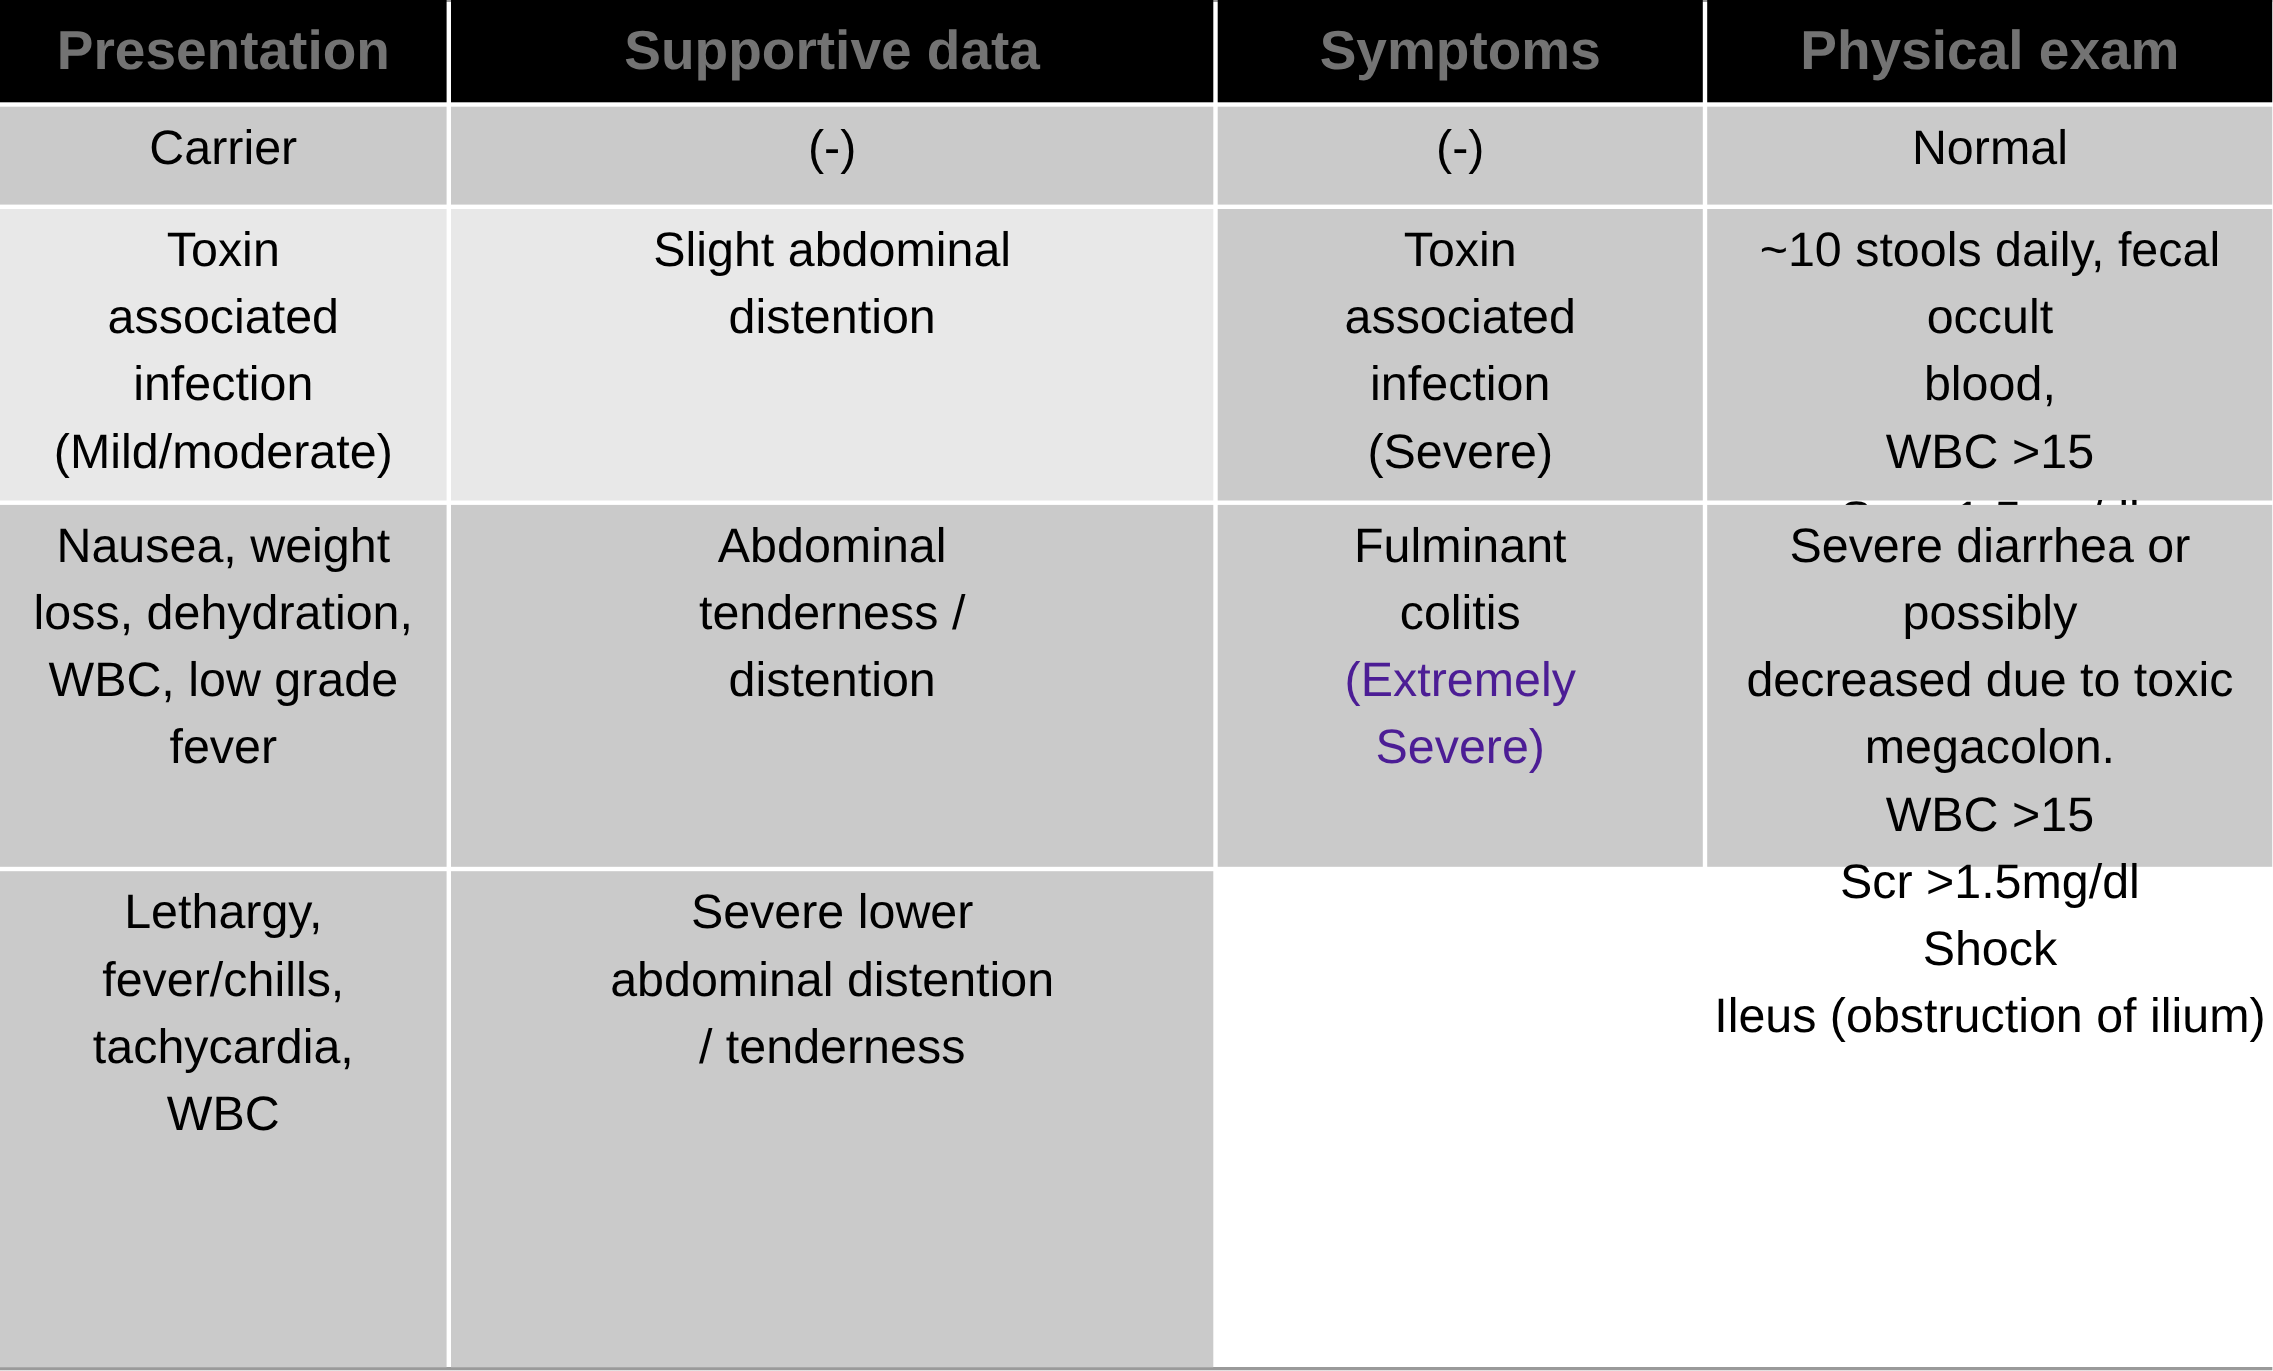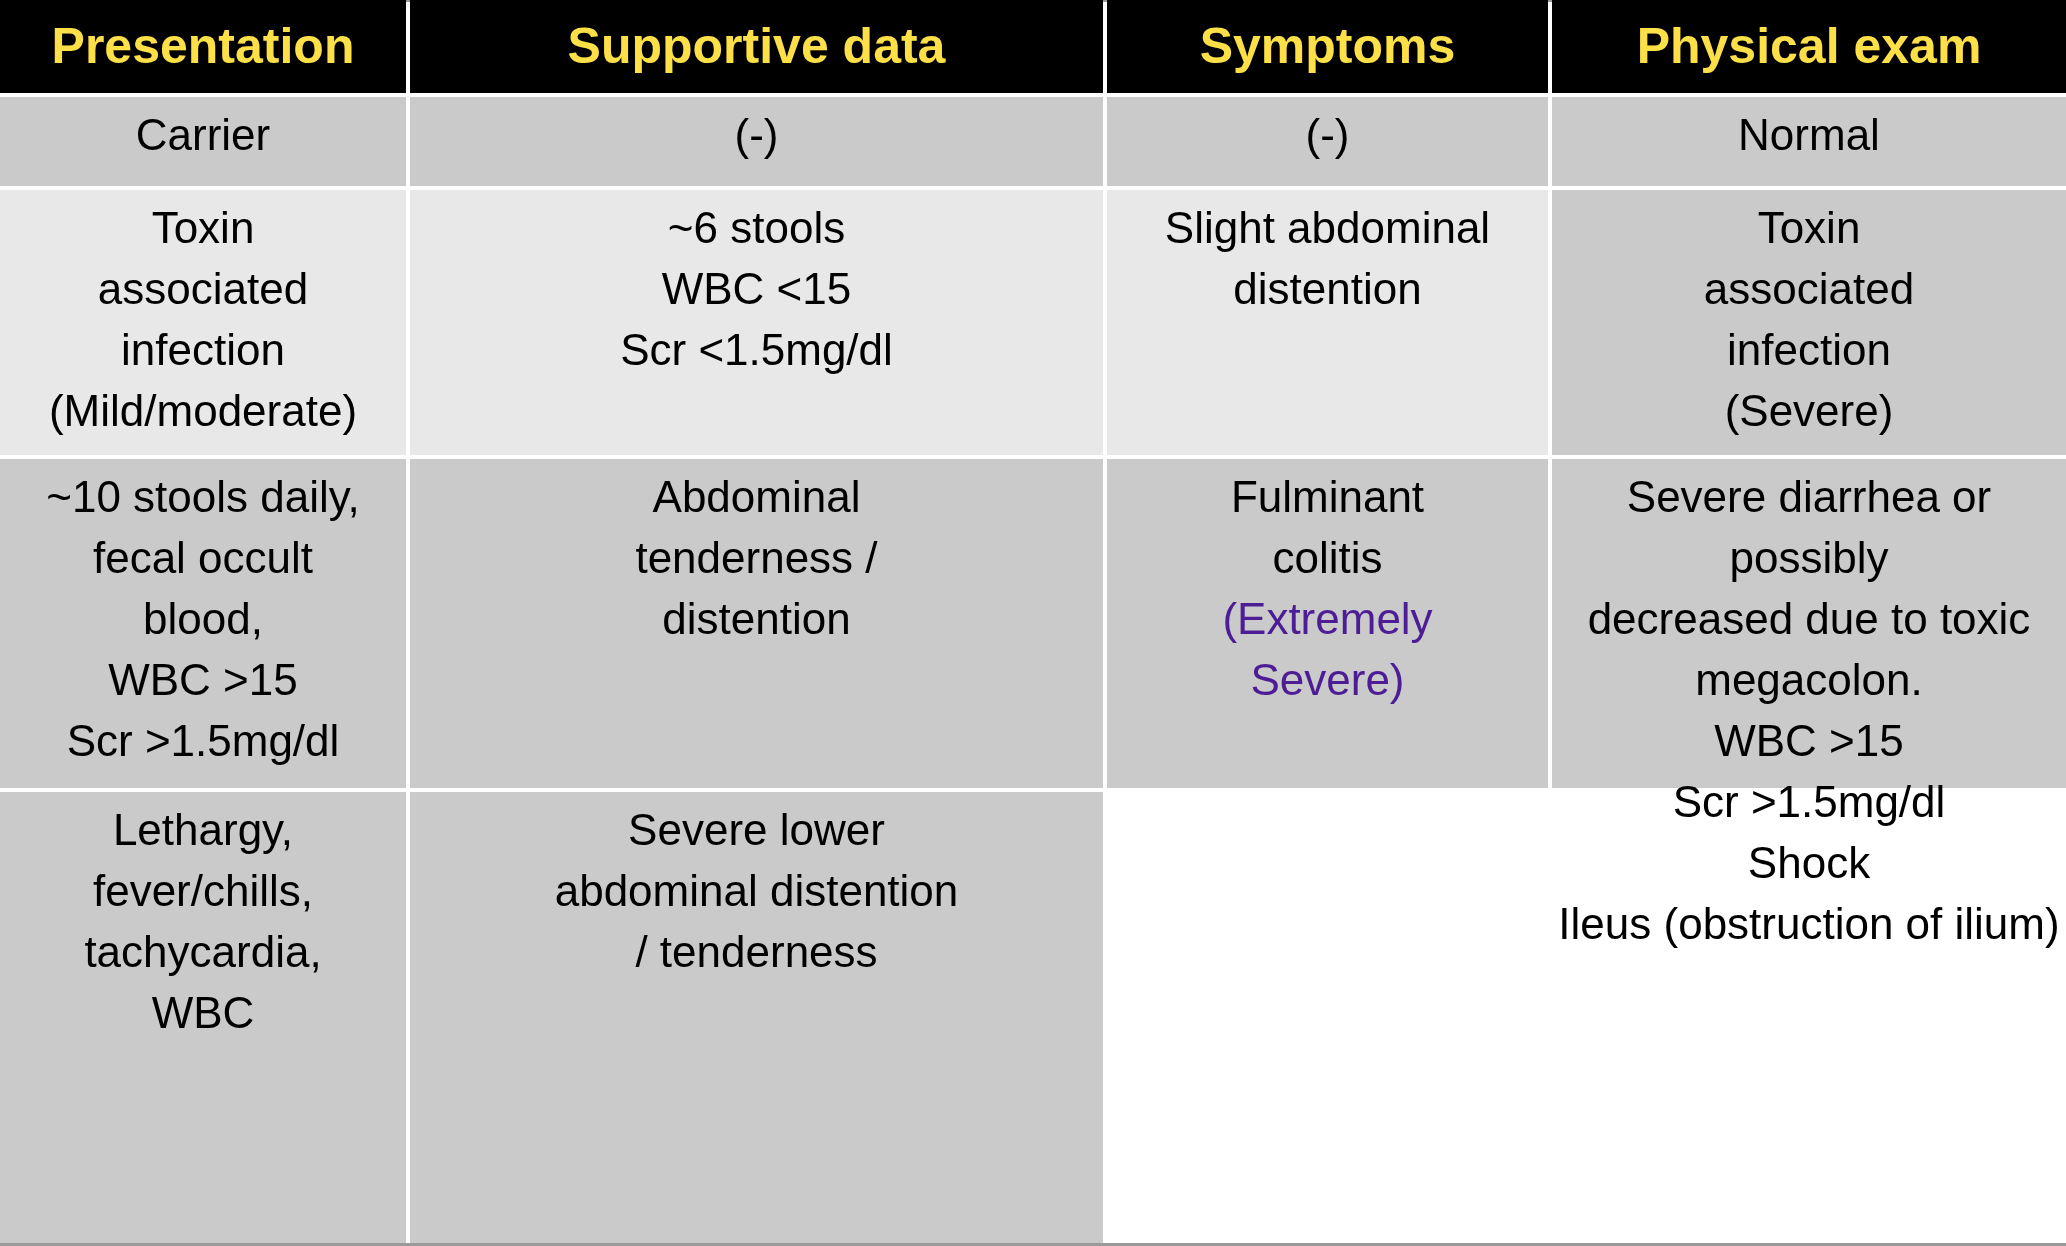--- a/index.html
+++ b/index.html
@@ -18,21 +18,21 @@
        #ffffff 2px calc(100% - 3px),
        #9a9a9a calc(100% - 3px) 100%);
     font-family: "Liberation Sans", sans-serif;
     overflow: hidden;
   }
 
   .cell { text-align: center; white-space: pre-line; }
 
   .th {
     background: #000000;
-    color: #fde047;
+    color: #737373;
     font-weight: bold;
     font-size: 50px;
     line-height: 93px;
     white-space: nowrap;
     overflow: hidden;
   }
 
   .td {
     font-size: 44px;
     line-height: 61px;
@@ -58,34 +58,35 @@
 
   <div class="cell td dark">Carrier</div>
   <div class="cell td dark">(-)</div>
   <div class="cell td dark">(-)</div>
   <div class="cell td dark">Normal</div>
 
   <div class="cell td light">Toxin
 associated
 infection
 (Mild/moderate)</div>
-  <div class="cell td light">~6 stools
-WBC &lt;15
-Scr &lt;1.5mg/dl</div>
   <div class="cell td light">Slight abdominal
 distention</div>
 
   <div class="cell td dark">Toxin
 associated
 infection
 (Severe)</div>
   <div class="cell td dark">~10 stools daily, fecal occult
 blood,
 WBC &gt;15
 Scr &gt;1.5mg/dl</div>
+  <div class="cell td dark">Nausea, weight
+loss, dehydration,
+WBC, low grade
+fever</div>
   <div class="cell td dark">Abdominal
 tenderness /
 distention</div>
 
   <div class="cell td dark"><span>Fulminant
 colitis
 </span><span class="red">(Extremely
 Severe)</span></div>
   <div class="cell td dark">Severe diarrhea or possibly
 decreased due to toxic

